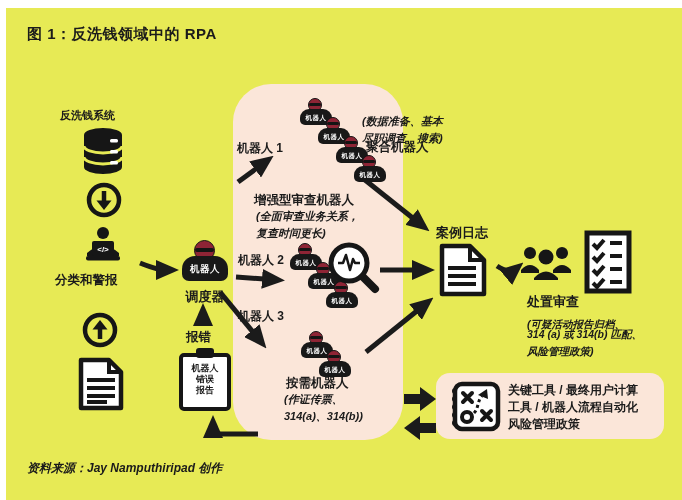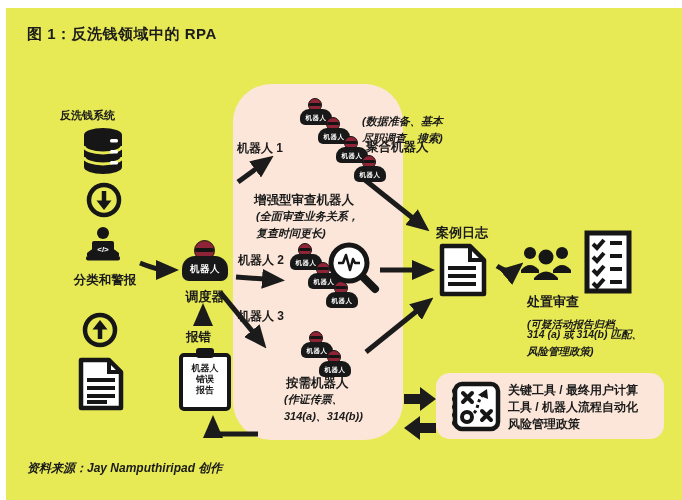--- a/index.html
+++ b/index.html
@@ -88,21 +88,21 @@
   </svg>
 
   <svg class="abs" style="left:79px;top:226px;" width="48" height="44" viewBox="0 0 48 44">
     <circle cx="24" cy="7" r="6" fill="#161616"></circle>
     <path d="M8,27 Q24,13 40,27 L40,30 L8,30 z" fill="#161616"></path>
     <rect x="13" y="15" width="22" height="15" rx="2" fill="#161616"></rect>
     <text x="24" y="26" text-anchor="middle" font-size="8" font-weight="bold" fill="#ffffff">&lt;/&gt;</text>
     <rect x="7" y="30" width="34" height="4.5" rx="2" fill="#161616"></rect>
   </svg>
 
-  <div class="abs lbl" style="left:55px;top:272px;width:100px;text-align:center;font-size:12.5px;">分类和警报</div>
+  <div class="abs lbl" style="left:55px;top:272px;width:100px;text-align:left;font-size:12.5px;">分类和警报</div>
 
   <svg class="abs" style="left:82px;top:312px;" width="36" height="36" viewBox="0 0 36 36">
     <circle cx="18" cy="18" r="15" stroke="#161616" stroke-width="4.5" fill="none"></circle>
     <line x1="18" y1="27" x2="18" y2="15" stroke="#161616" stroke-width="4.5"></line>
     <polygon points="10.5,17.5 18,8 25.5,17.5" fill="#161616"></polygon>
   </svg>
 
   <svg class="abs" style="left:77px;top:356px;" width="48" height="56" viewBox="0 0 48 56">
     <path d="M4,4 L32,4 L44,16 L44,52 L4,52 z" fill="#ffffff" stroke="#161616" stroke-width="4.5" stroke-linejoin="round"></path>
     <path d="M32,4 L32,16 L44,16" fill="none" stroke="#161616" stroke-width="4"></path>

